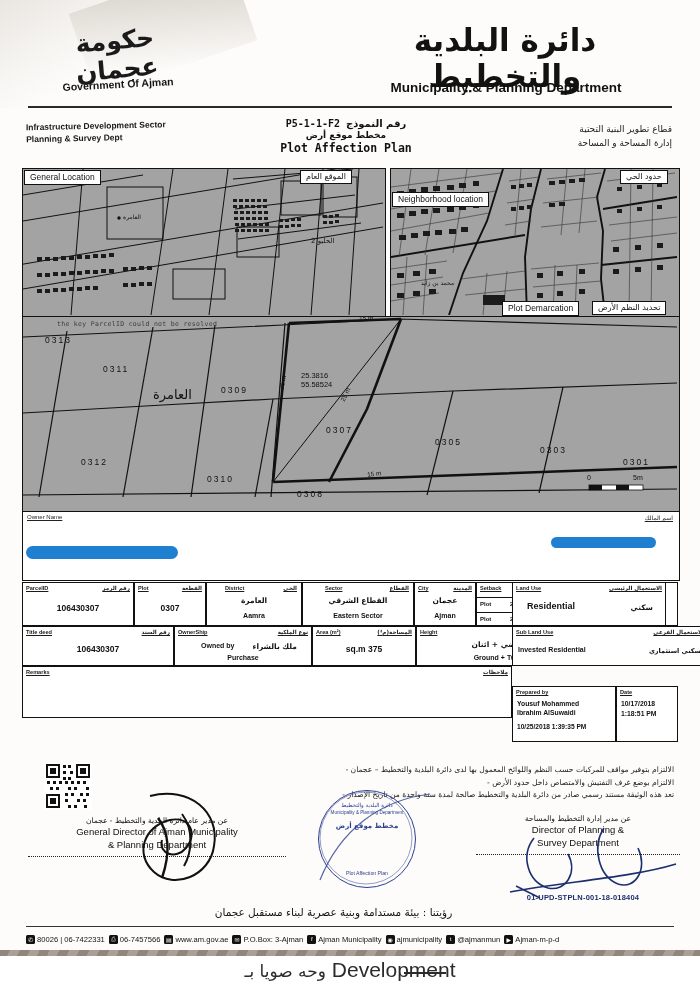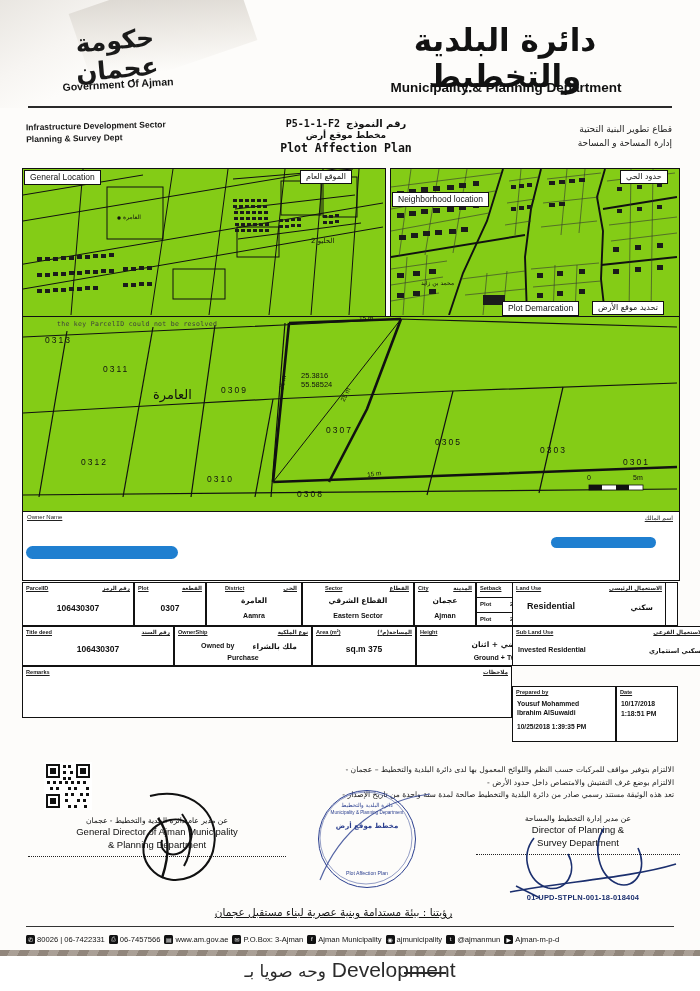--- a/index.html
+++ b/index.html
@@ -35,21 +35,21 @@
   #sub-r{right:28px;top:122px;width:200px;text-align:right;font-family:"DejaVu Sans",sans-serif;
      font-size:9px;line-height:1.6;color:#1b1b1b;}
 
   
   .frame{border:1.3px solid #111;background:#fff;}
   .cap{position:absolute;background:#fff;border:1.2px solid #111;font-size:8.5px;
      padding:1px 5px 2px;font-weight:500;color:#111;white-space:nowrap;z-index:6;}
   .cap.ar{font-family:"DejaVu Sans",sans-serif;font-size:8px;}
 
   
-  .mapbg{position:absolute;inset:0;overflow:hidden;background:#84cc16;}
+  .mapbg{position:absolute;inset:0;overflow:hidden;background:#a3a3a3;}
   .pnum{position:absolute;font-size:8.5px;letter-spacing:2px;color:#111;font-weight:500;}
   .dimtxt{position:absolute;font-size:6.5px;color:#111;}
   .coord{position:absolute;font-size:7.5px;line-height:1.25;color:#111;font-weight:500;}
   .arname{position:absolute;font-family:"DejaVu Sans",sans-serif;font-size:13px;color:#111;}
   .notetxt{position:absolute;font-family:"DejaVu Sans Mono",monospace;font-size:6.5px;
      color:#3d3d3d;letter-spacing:.3px;}
 
   
   #ownerband{left:22px;top:511px;width:656px;height:68px;}
   #own-lab{left:27px;top:514px;font-size:6px;text-decoration:underline;color:#222;}
@@ -85,21 +85,21 @@
   .seal .s1{position:absolute;left:0;right:0;top:11px;text-align:center;
      font-family:"DejaVu Sans",sans-serif;font-size:5.5px;}
   .seal .s2{position:absolute;left:0;right:0;top:19px;text-align:center;font-size:4.6px;}
   .seal .s3{position:absolute;left:0;right:0;top:31px;text-align:center;
      font-family:"DejaVu Sans",sans-serif;font-size:7px;font-weight:bold;}
   .seal .s4{position:absolute;left:0;right:0;bottom:11px;text-align:center;font-size:5.2px;}
   .scribble{position:absolute;pointer-events:none;}
 
   
   #vision{left:0;top:906px;width:667px;text-align:center;
-     font-family:"DejaVu Sans",sans-serif;font-size:10.5px;color:#111;letter-spacing:1px;text-decoration:underline;}
+     font-family:"DejaVu Sans",sans-serif;font-size:10.5px;color:#111;letter-spacing:1px;}
   #foot-rule{left:26px;top:926px;width:648px;height:1.2px;background:#333;}
   #contacts{left:26px;top:930px;width:652px;height:18px;font-size:7.6px;
      color:#111;display:flex;align-items:center;gap:4px;white-space:nowrap;}
   .cicon{display:inline-flex;align-items:center;justify-content:center;width:9px;height:9px;
      background:#111;color:#fff;font-size:6px;border-radius:1.5px;margin-right:2px;}
   .citem{display:inline-flex;align-items:center;}
   #strip{left:0;top:950px;width:700px;height:14px;
      background:repeating-linear-gradient(115deg,#6d5f52 0 9px,#8e8175 9px 18px);opacity:.75;}
   #cam{left:0;top:956px;width:700px;height:35px;background:#fff;}
   #camtxt{left:0;top:958px;width:700px;text-align:center;font-size:21px;color:#2b2b2b;}
@@ -331,21 +331,21 @@
             <rect x="188" y="120" width="6" height="5"></rect>
           <rect x="92" y="126" width="22" height="10"></rect>
         </g>
       </svg>
       <div class="abs arname" style="left:30px;top:110px;font-size:6px;">محمد بن زايد</div>
     </div>
   </div>
   <div class="cap" style="left:392px;top:170px;margin-top:22px;">Neighborhood location</div>
   <div class="cap ar" style="left:620px;top:170px;">حدود الحي</div>
   <div class="cap" style="left:502px;top:301px;">Plot Demarcation</div>
-  <div class="cap ar" style="left:592px;top:301px;">تحديد موقع الأرض</div>
+  <div class="cap ar" style="left:592px;top:301px;">تحديد النظم الأرض</div>
 
   <div class="abs frame" style="left:22px;top:316px;width:656px;height:196px;">
     <div class="mapbg">
       <svg width="654" height="194" viewBox="0 0 654 194">
         <g stroke="#111" fill="none" stroke-width="1.2">
           <path d="M0 20 L260 8 L375 2 L654 10"></path>
           <path d="M0 96 L140 88 L250 82"></path>
           <path d="M250 82 L430 74 L654 66"></path>
           <path d="M0 178 L654 172"></path>
           <path d="M44 14 L16 180"></path>

